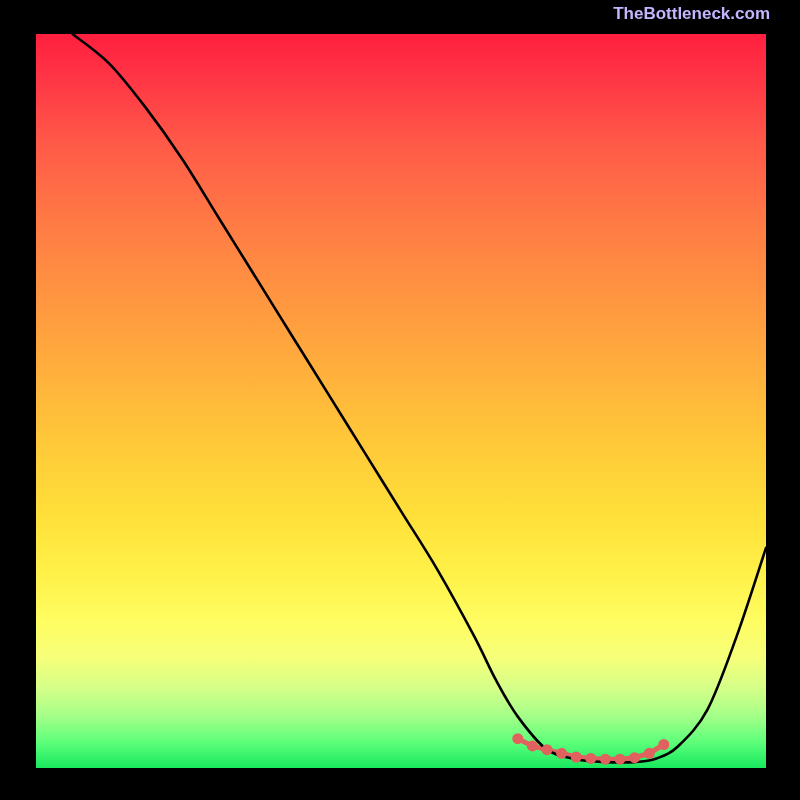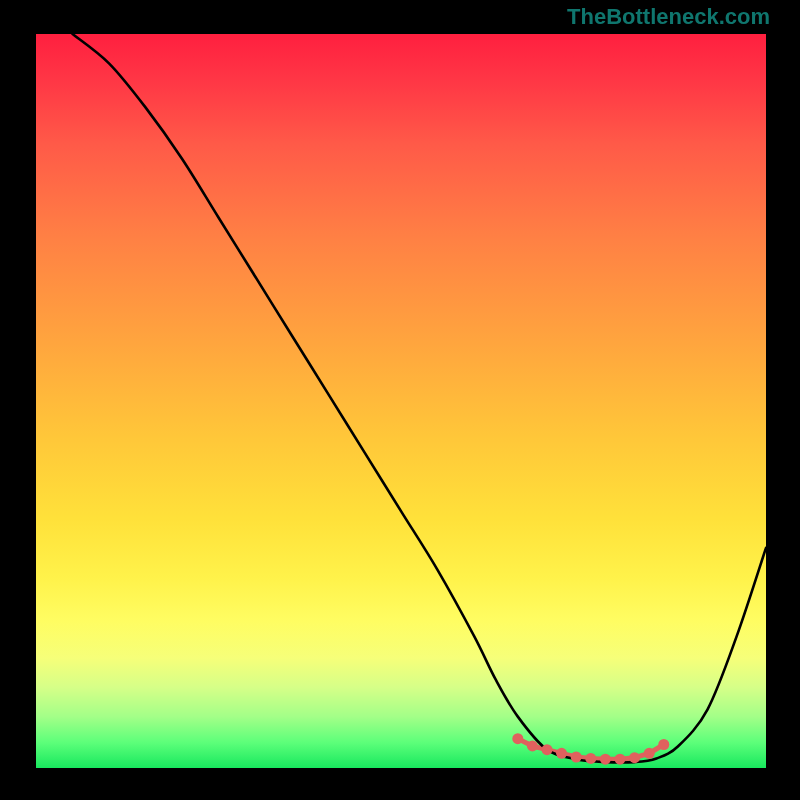--- a/index.html
+++ b/index.html
@@ -44,23 +44,23 @@
       #a3ff88 93%,
       #5dff7a 96.5%,
       #18e85e 100%
     );
   }
   .watermark {
     position: absolute;
     top: 4px;
     right: 30px;
     font-family: Arial, Helvetica, sans-serif;
-    font-size: 22px;
+    font-size: 17px;
     font-weight: 600;
-    color: #0f766e;
+    color: #c4b5fd;
   }
   svg.curve {
     position: absolute;
     left: 0;
     top: 0;
     width: 100%;
     height: 100%;
   }
 </style>
 </head>

